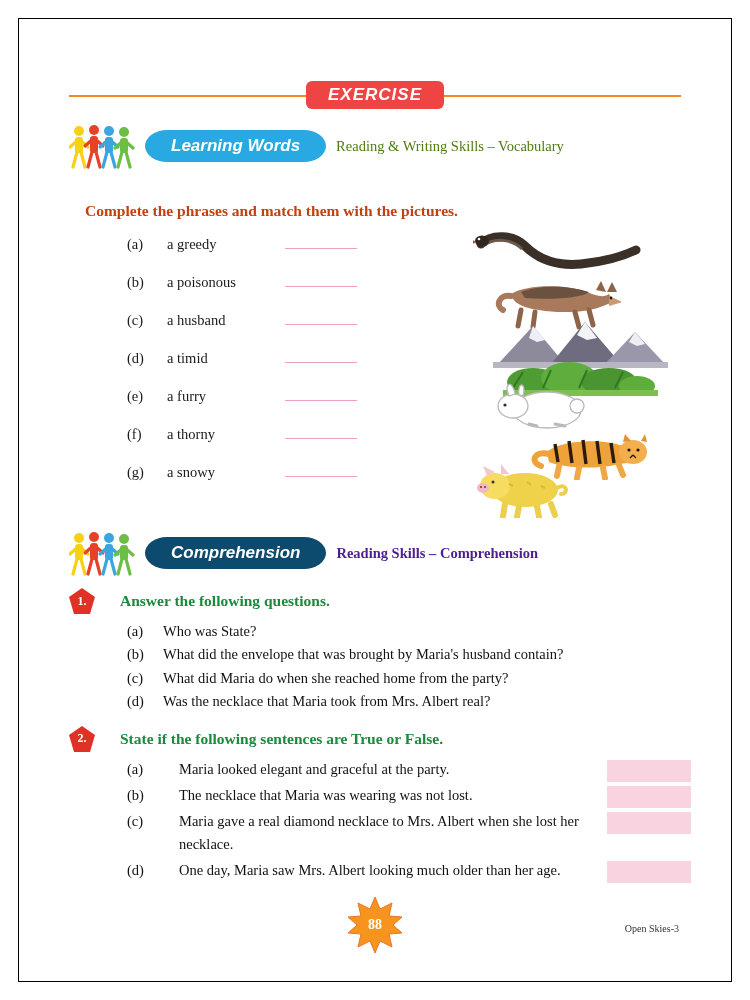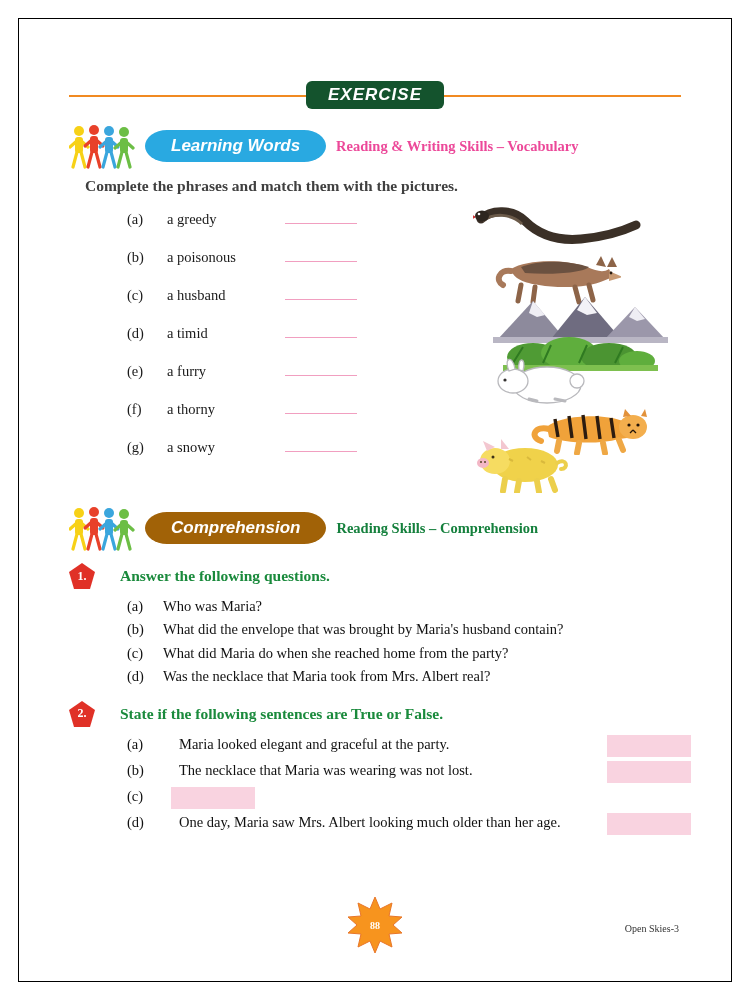--- a/index.html
+++ b/index.html
@@ -34,21 +34,21 @@
     position: absolute;
     left: 0; right: 0; top: 16px;
     height: 2px;
     background: #f18a21;
   }
   .exercise-pill {
     position: absolute;
     left: 50%;
     transform: translateX(-50%);
     top: 2px;
-    background: #14532d;
+    background: #ef4444;
     color: #ffffff;
     font-family: "Liberation Sans", sans-serif;
     font-weight: bold;
     font-style: italic;
     font-size: 17px;
     letter-spacing: 1px;
     padding: 4px 22px;
     border-radius: 6px;
     white-space: nowrap;
   }
@@ -67,48 +67,48 @@
     color: #fff;
     font-family: "Liberation Sans", sans-serif;
     font-style: italic;
     font-weight: bold;
     font-size: 17px;
     padding: 6px 26px;
     border-radius: 22px 22px 22px 22px / 50% 50% 50% 50%;
     white-space: nowrap;
   }
   .green-blob {
-    background: #a16207;
+    background: #0c4a6e;
     color: #fff;
     font-family: "Liberation Sans", sans-serif;
     font-style: italic;
     font-weight: bold;
     font-size: 17px;
     padding: 6px 26px;
     border-radius: 22px 22px 22px 22px / 50% 50% 50% 50%;
     white-space: nowrap;
   }
   .skill-blue {
-    color: #ec4899;
-    font-weight: bold;
+    color: #4d7c0f;
+    font-weight: normal;
     font-size: 14.5px;
     font-family: "Liberation Serif", serif;
   }
   .skill-green {
-    color: #15803d;
+    color: #4c1d95;
     font-weight: bold;
     font-size: 14.5px;
     font-family: "Liberation Serif", serif;
   }
 
   .instruction-blue {
-    color: #404040;
+    color: #c2410c;
     font-weight: bold;
     font-size: 15.5px;
-    margin: 8px 0 10px 16px;
+    margin: 33px 0 10px 16px;
   }
   .instruction-green {
     color: #1a8a3c;
     font-weight: bold;
     font-size: 15.5px;
     margin-left: 15px;
   }
 
   
   .phrase-area { position: relative; height: 290px; }
@@ -205,21 +205,21 @@
     width: 56px; height: 56px;
   }
   .star-num {
     position: absolute;
     inset: 0;
     display: flex;
     align-items: center;
     justify-content: center;
     color: #fff;
     font-weight: bold;
-    font-size: 10px;
+    font-size: 14px;
     font-family: "Liberation Serif", serif;
   }
   .book-ref {
     position: absolute;
     right: 52px; top: 26px;
     font-size: 10px;
     color: #333;
   }
 </style>
 </head>
@@ -425,21 +425,21 @@
           <polygon points="13,0 26,9 21,26 5,26 0,9" fill="#e03127"></polygon>
         </svg>
         <span class="badge-num">1.</span>
       </span>
       <span class="instruction-green">Answer the following questions.</span>
     </div>
 
     <div class="q-list">
       <div class="q-row">
         <span class="q-label">(a)</span>
-        <span class="q-text">Who was Maria?</span>
+        <span class="q-text">Who was State?</span>
       </div>
       <div class="q-row">
         <span class="q-label">(b)</span>
         <span class="q-text">What did the envelope that was brought by Maria's husband contain?</span>
       </div>
       <div class="q-row">
         <span class="q-label">(c)</span>
         <span class="q-text">What did Maria do when she reached home from the party?</span>
       </div>
       <div class="q-row">
@@ -464,20 +464,21 @@
         <span class="tf-text">Maria looked elegant and graceful at the party.</span>
         <span class="tf-box"></span>
       </div>
       <div class="tf-row">
         <span class="tf-label">(b)</span>
         <span class="tf-text">The necklace that Maria was wearing was not lost.</span>
         <span class="tf-box"></span>
       </div>
       <div class="tf-row">
         <span class="tf-label">(c)</span>
+        <span class="tf-text">Maria gave a real diamond necklace to Mrs. Albert when she lost her necklace.</span>
         <span class="tf-box"></span>
       </div>
       <div class="tf-row">
         <span class="tf-label">(d)</span>
         <span class="tf-text">One day, Maria saw Mrs. Albert looking much older than her age.</span>
         <span class="tf-box"></span>
       </div>
     </div>
 
     <div class="footer">

